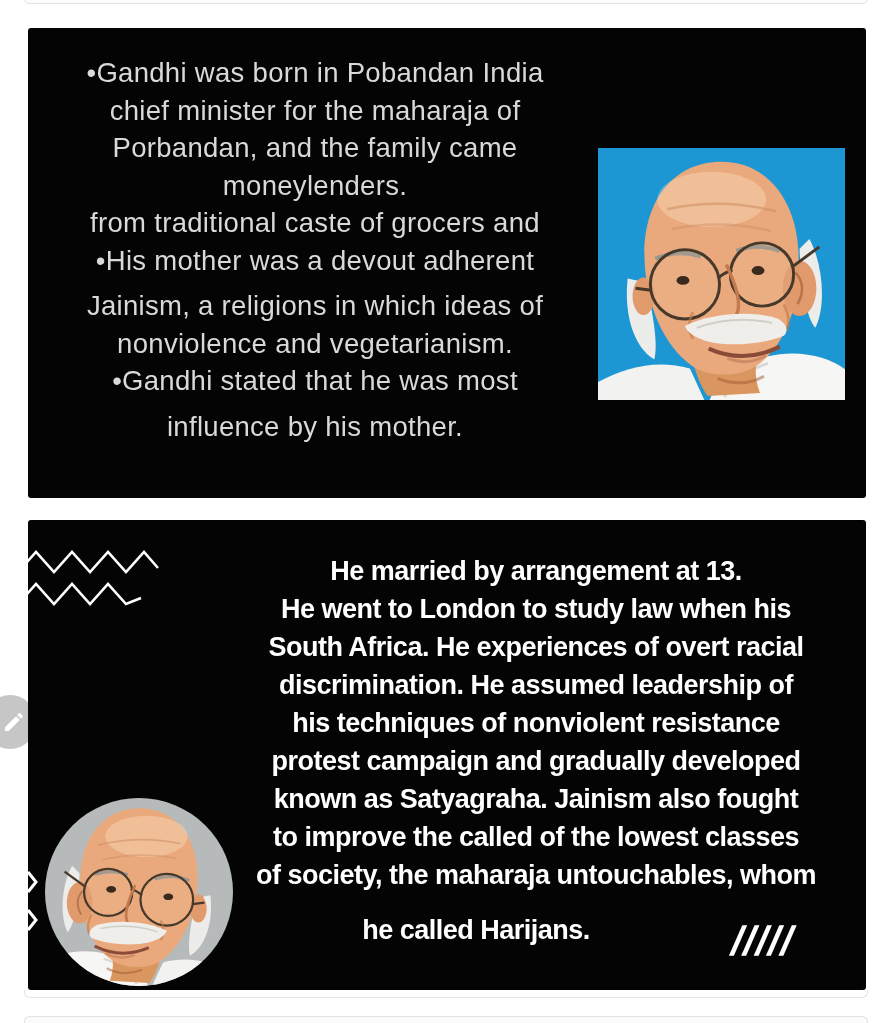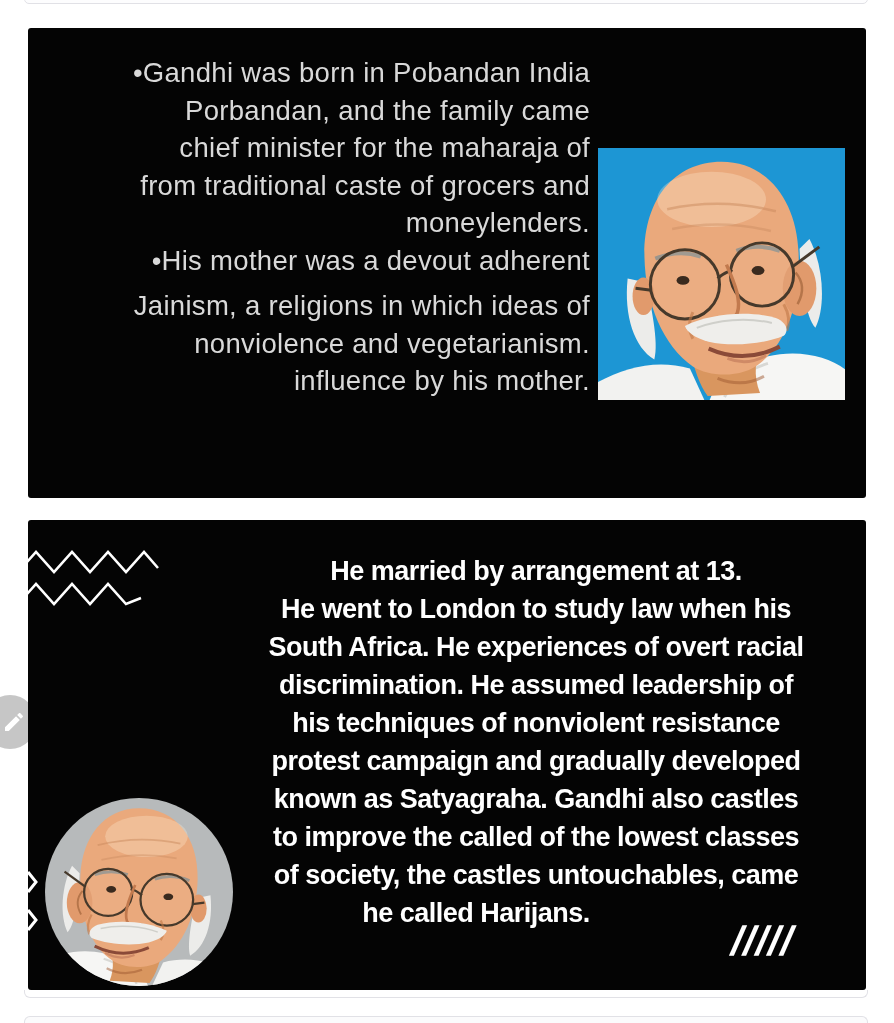--- a/index.html
+++ b/index.html
@@ -20,35 +20,35 @@
   }
   .slide1{top:28px;}
   .slide2{top:520px;}
 
   
   .s1-text{
     position:absolute;left:12px;top:26px;width:550px;
     color:var(--slide1-text,#d9d9d9);
     font-size:27.5px;letter-spacing:0.3px;font-weight:400;
   }
-  .s1-line{display:block;text-align:right;white-space:nowrap;line-height:37.5px;height:37.5px;}
+  .s1-line{display:block;text-align:center;white-space:nowrap;line-height:37.5px;height:37.5px;}
   .s1-text .s1-line:nth-of-type(7),
   .s1-text .s1-line:nth-of-type(10){margin-top:8px;}
 
   
   .s1-photo{position:absolute;left:570px;top:120px;width:247px;height:252px;}
 
   
   .s2-text{
     position:absolute;left:178px;top:32px;width:660px;
     color:var(--slide2-text,#ffffff);
     font-size:27px;font-weight:700;letter-spacing:-0.5px;
   }
   .s2-line{display:block;text-align:center;white-space:nowrap;line-height:38px;height:38px;}
-  .s2-text div.s2-line:last-of-type{padding-right:120px;}
+  .s2-text div.s2-line:last-of-type{padding-right:120px;margin-top:17px;}
 
   .zigzag{position:absolute;left:0;top:26px;width:132px;height:62px;}
   .edge-arcs{position:absolute;left:0;top:348px;width:12px;height:70px;}
 
   .s2-photo{
     position:absolute;left:17px;top:278px;width:188px;height:188px;
     border-radius:50%;overflow:hidden;display:block;
   }
   .slashes{
     position:absolute;left:704px;top:398px;width:130px;
@@ -119,27 +119,28 @@
   </symbol>
 </svg>
 
 <div>
 
   <div class="card-edge top"></div>
 
   <div class="slide slide1">
     <div class="s1-text">
       <div class="s1-line">•Gandhi was born in Pobandan India</div>
+        <div class="s1-line">chief minister for the maharaja of</div>
         <div class="s1-line">Porbandan, and the family came</div>
-        <div class="s1-line">chief minister for the maharaja of</div>
+        <div class="s1-line">moneylenders.</div>
         <div class="s1-line">from traditional caste of grocers and</div>
-        <div class="s1-line">moneylenders.</div>
         <div class="s1-line">•His mother was a devout adherent</div>
         <div class="s1-line">Jainism, a religions in which ideas of</div>
         <div class="s1-line">nonviolence and vegetarianism.</div>
+        <div class="s1-line">•Gandhi stated that he was most</div>
         <div class="s1-line">influence by his mother.</div>
     </div>
     <svg class="s1-photo" viewBox="0 0 250 255" preserveAspectRatio="none">
       <rect class="photo-bg-blue" x="0" y="0" width="250" height="255"></rect>
       <use href="#gandhi-sym"></use>
     </svg>
   </div>
 
   <button class="edit-fab">
     <svg viewBox="0 0 24 24">
@@ -157,23 +158,23 @@
       <path d="M0,42 L8,52 L0,62" fill="none" stroke="#ffffff" stroke-width="3"></path>
     </svg>
 
     <div class="s2-text">
       <div class="s2-line">He married by arrangement at 13.</div>
         <div class="s2-line">He went to London to study law when his</div>
         <div class="s2-line">South Africa. He experiences of overt racial</div>
         <div class="s2-line">discrimination. He assumed leadership of</div>
         <div class="s2-line">his techniques of nonviolent resistance</div>
         <div class="s2-line">protest campaign and gradually developed</div>
-        <div class="s2-line">known as  Satyagraha. Gandhi also castles</div>
+        <div class="s2-line">known as  Satyagraha. Jainism also fought</div>
         <div class="s2-line">to improve the called of the lowest classes</div>
-        <div class="s2-line">of society, the castles untouchables, came</div>
+        <div class="s2-line">of society, the maharaja untouchables, whom</div>
         <div class="s2-line">he called Harijans.</div>
     </div>
 
     <div class="slashes">/////</div>
 
     <svg class="s2-photo" viewBox="0 0 250 255" preserveAspectRatio="none">
       <rect class="photo-bg-grey" x="0" y="0" width="250" height="255"></rect>
       <g transform="translate(250,0) scale(-1,1)">
         <use href="#gandhi-sym"></use>
       </g>

